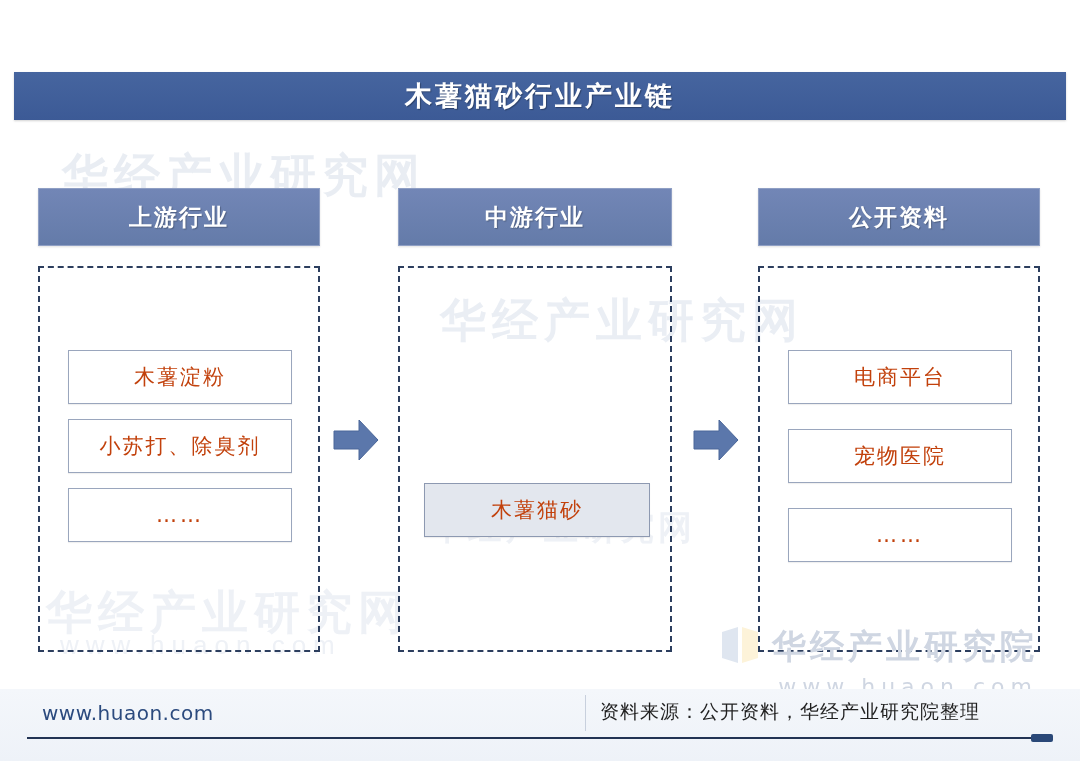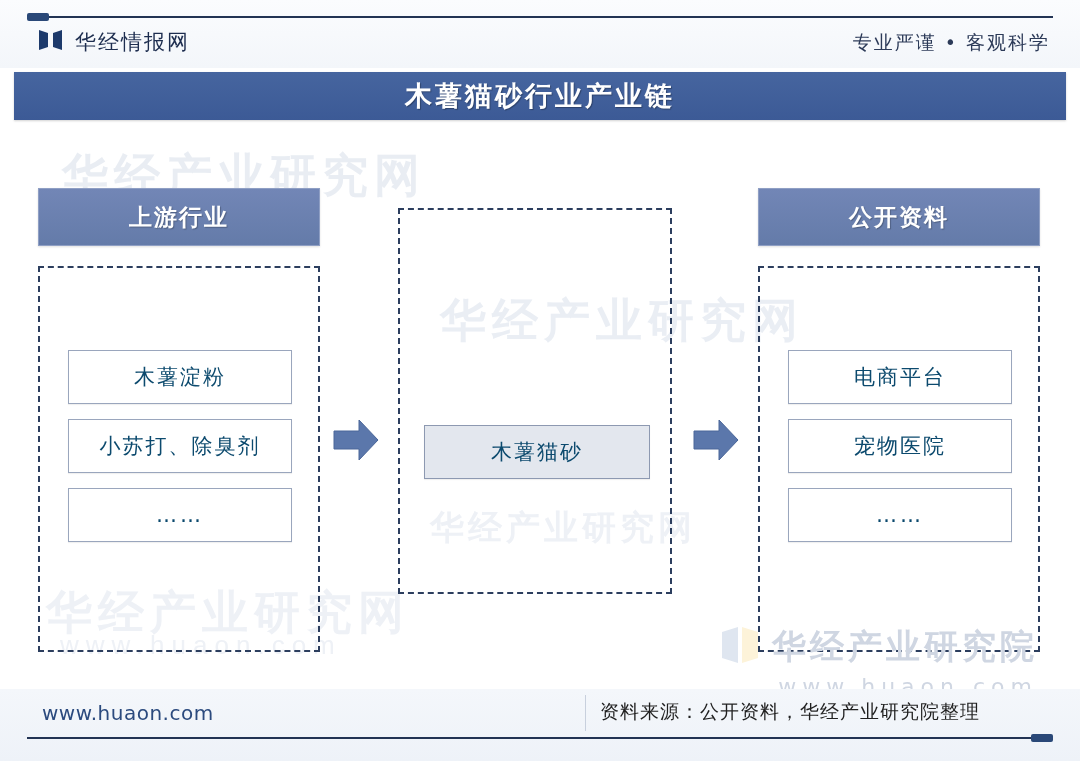--- a/index.html
+++ b/index.html
@@ -157,21 +157,21 @@
     background: #ffffff;
     border: 1px solid #9aa6bd;
     height: 52px;
     display: flex;
     align-items: center;
     justify-content: center;
     box-shadow: 0 1px 1px rgba(0,0,0,0.06);
   }
   .node span {
     font-size: 21px;
-    color: #0c4a6e;
+    color: #c2410c;
     letter-spacing: 2px;
     font-family: "DejaVu Sans", "Liberation Sans", sans-serif;
   }
   .node.dots span { letter-spacing: 3px; }
   .node.highlight {
     background: #e3e7ee;
     border: 1px solid #8d99b1;
   }
 
   
@@ -179,21 +179,21 @@
   #col-up   .col-body { height: 382px; }
   #col-mid  { left: 398px; top: 188px; width: 274px; }
   #col-mid  .col-body { height: 382px; }
   #col-down { left: 758px; top: 188px; width: 282px; }
   #col-down .col-body { height: 382px; }
 
   .up-items { position: absolute; left: 28px; top: 82px; width: 224px; }
   .up-items .node { margin-bottom: 15px; }
   .mid-items { position: absolute; left: 24px; top: 215px; width: 226px; text-align: right; }
   .down-items { position: absolute; left: 28px; top: 82px; width: 224px; }
-  .down-items .node { margin-bottom: 15px; }
+  .down-items .node { margin-bottom: 25px; }
 
   
   .arrow {
     position: absolute;
     z-index: 4;
   }
   #arrow-1 { left: 333px; top: 418px; }
   #arrow-2 { left: 693px; top: 418px; }
 
   
@@ -286,36 +286,20 @@
 <body>
 
 <div class="page">
 
   <div class="bg-wm wm-a">华经产业研究网</div>
   <div class="bg-wm wm-b">华经产业研究网</div>
   <div class="bg-wm wm-c">华经产业研究网</div>
   <div class="bg-wm wm-d">华经产业研究网</div>
   <div class="bg-wm-url">www.huaon.com</div>
 
-  <div class="topbar">
-    <div class="topbar-rule"></div>
-    <div class="topbar-rule-cap"></div>
-
-    <div class="brand">
-      <span class="brand-mark">
-        <svg width="26" height="22" viewBox="0 0 26 22" aria-hidden="true">
-          <path d="M1 1 L10 4 L10 18 L1 21 Z" fill="#1d3a6b"></path>
-          <path d="M24 1 L15 4 L15 18 L24 21 Z" fill="#1d3a6b"></path>
-        </svg>
-      </span>
-      <span class="brand-name">华经情报网</span>
-    </div>
-
-    <div class="tagline">专业严谨 • 客观科学</div>
-  </div>
 
   <div class="title-band">
     <span class="title-text">木薯猫砂行业产业链</span>
   </div>
 
   <div class="col" id="col-up">
     <div class="col-head">
       <span>上游行业</span>
     </div>
     <div class="col-body">
@@ -333,20 +317,23 @@
     </div>
   </div>
 
   <div class="arrow" id="arrow-1">
     <svg width="46" height="44" viewBox="0 0 46 44" aria-hidden="true">
       <path d="M1 13 L26 13 L26 2 L45 22 L26 42 L26 31 L1 31 Z" fill="#5b77ab" stroke="#4a6699" stroke-width="1"></path>
     </svg>
   </div>
 
   <div class="col" id="col-mid">
+    <div class="col-head">
+      <span>中游行业</span>
+    </div>
     <div class="col-body">
       <div class="mid-items">
         <div class="node highlight">
           <span>木薯猫砂</span>
         </div>
       </div>
     </div>
   </div>
 
   <div class="arrow" id="arrow-2">

